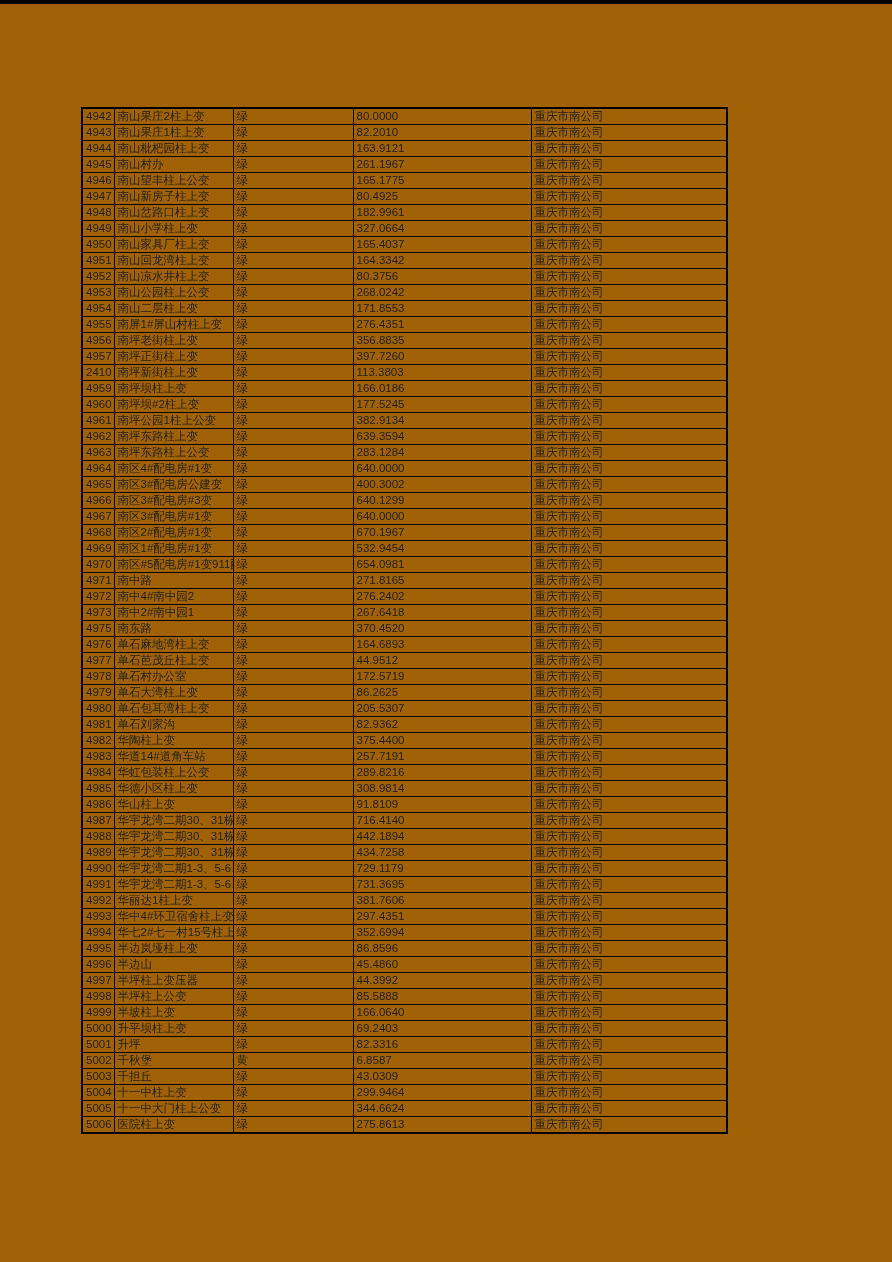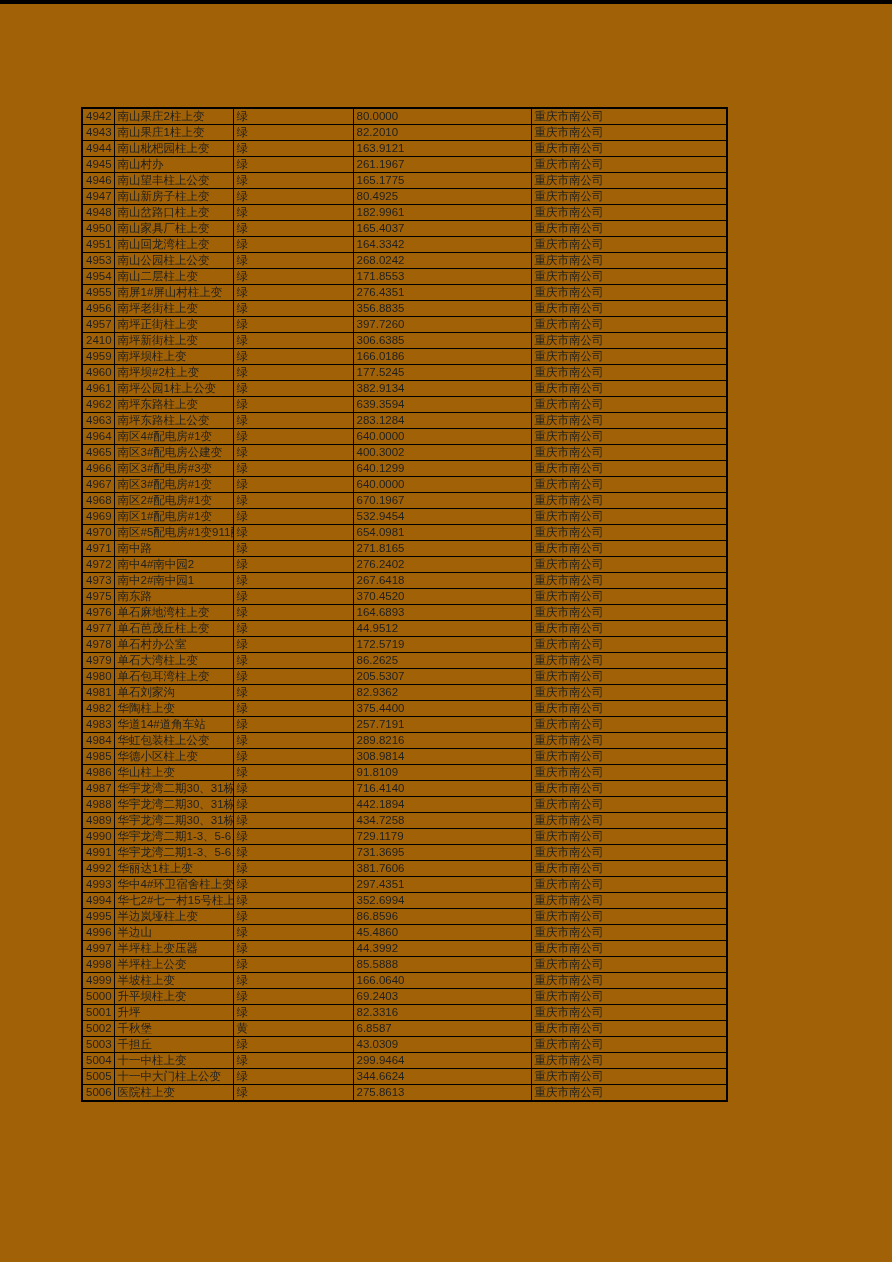--- a/index.html
+++ b/index.html
@@ -110,34 +110,48 @@
             <td class="col-company">重庆市南公司</td>
           </tr>
           <tr>
             <td class="col-id">4948</td>
             <td class="col-name">南山岔路口柱上变</td>
             <td class="col-status">绿</td>
             <td class="col-value">182.9961</td>
             <td class="col-company">重庆市南公司</td>
           </tr>
           <tr>
+            <td class="col-id">4949</td>
+            <td class="col-name">南山小学柱上变</td>
+            <td class="col-status">绿</td>
+            <td class="col-value">327.0664</td>
+            <td class="col-company">重庆市南公司</td>
+          </tr>
+          <tr>
             <td class="col-id">4950</td>
             <td class="col-name">南山家具厂柱上变</td>
             <td class="col-status">绿</td>
             <td class="col-value">165.4037</td>
             <td class="col-company">重庆市南公司</td>
           </tr>
           <tr>
             <td class="col-id">4951</td>
             <td class="col-name">南山回龙湾柱上变</td>
             <td class="col-status">绿</td>
             <td class="col-value">164.3342</td>
             <td class="col-company">重庆市南公司</td>
           </tr>
           <tr>
+            <td class="col-id">4952</td>
+            <td class="col-name">南山凉水井柱上变</td>
+            <td class="col-status">绿</td>
+            <td class="col-value">80.3756</td>
+            <td class="col-company">重庆市南公司</td>
+          </tr>
+          <tr>
             <td class="col-id">4953</td>
             <td class="col-name">南山公园柱上公变</td>
             <td class="col-status">绿</td>
             <td class="col-value">268.0242</td>
             <td class="col-company">重庆市南公司</td>
           </tr>
           <tr>
             <td class="col-id">4954</td>
             <td class="col-name">南山二层柱上变</td>
             <td class="col-status">绿</td>
@@ -162,21 +176,21 @@
             <td class="col-id">4957</td>
             <td class="col-name">南坪正街柱上变</td>
             <td class="col-status">绿</td>
             <td class="col-value">397.7260</td>
             <td class="col-company">重庆市南公司</td>
           </tr>
           <tr>
             <td class="col-id">2410</td>
             <td class="col-name">南坪新街柱上变</td>
             <td class="col-status">绿</td>
-            <td class="col-value">306.6385</td>
+            <td class="col-value">113.3803</td>
             <td class="col-company">重庆市南公司</td>
           </tr>
           <tr>
             <td class="col-id">4959</td>
             <td class="col-name">南坪坝柱上变</td>
             <td class="col-status">绿</td>
             <td class="col-value">166.0186</td>
             <td class="col-company">重庆市南公司</td>
           </tr>
           <tr>

